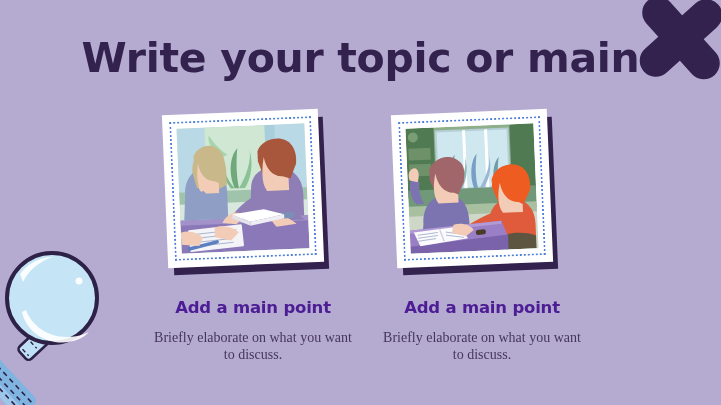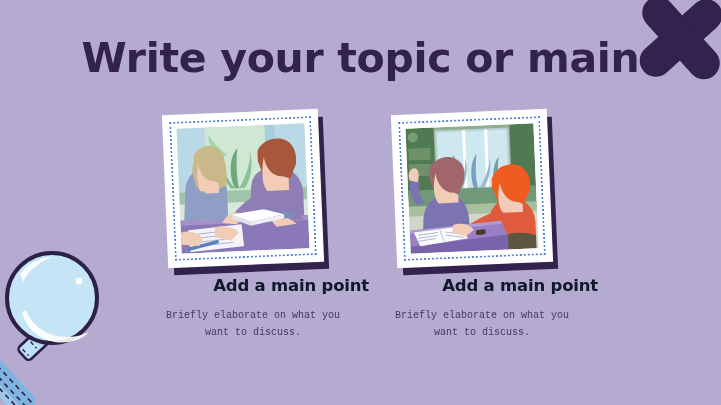--- a/index.html
+++ b/index.html
@@ -132,35 +132,36 @@
     overflow: hidden;
     background: #cfe2d8;
   }
   .photo-inner svg {
     display: block;
     width: 128px;
     height: 125px;
   }
 
   .col-heading {
-    text-align: right;
+    margin-top: 22px;
+    text-align: center;
     font-size: 16.5px;
     line-height: 21px;
     font-weight: bold;
-    color: #0f172a;
+    color: #4c1d95;
     font-family: "DejaVu Sans", sans-serif;
     letter-spacing: -0.2px;
   }
   .col-body {
     margin-top: 11px;
     text-align: center;
-    font-size: 10px;
+    font-size: 14px;
     line-height: 17px;
     color: #463560;
-    font-family: Liberation Mono, monospace;
+    font-family: Liberation Serif, serif;
     padding: 0 14px;
   }
 </style>
 </head>
 <body>
 
 <div id="slide">
 
   <div class="cross-deco">
     <div class="bar bar-h"></div>

